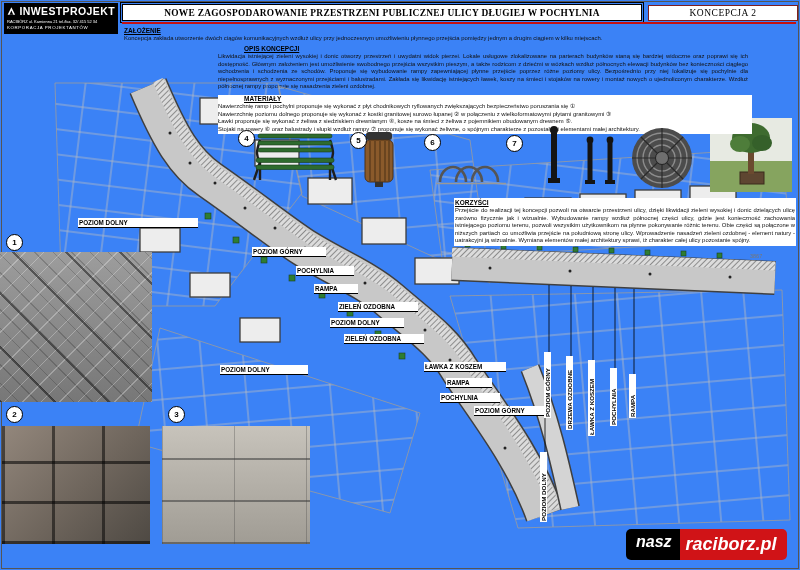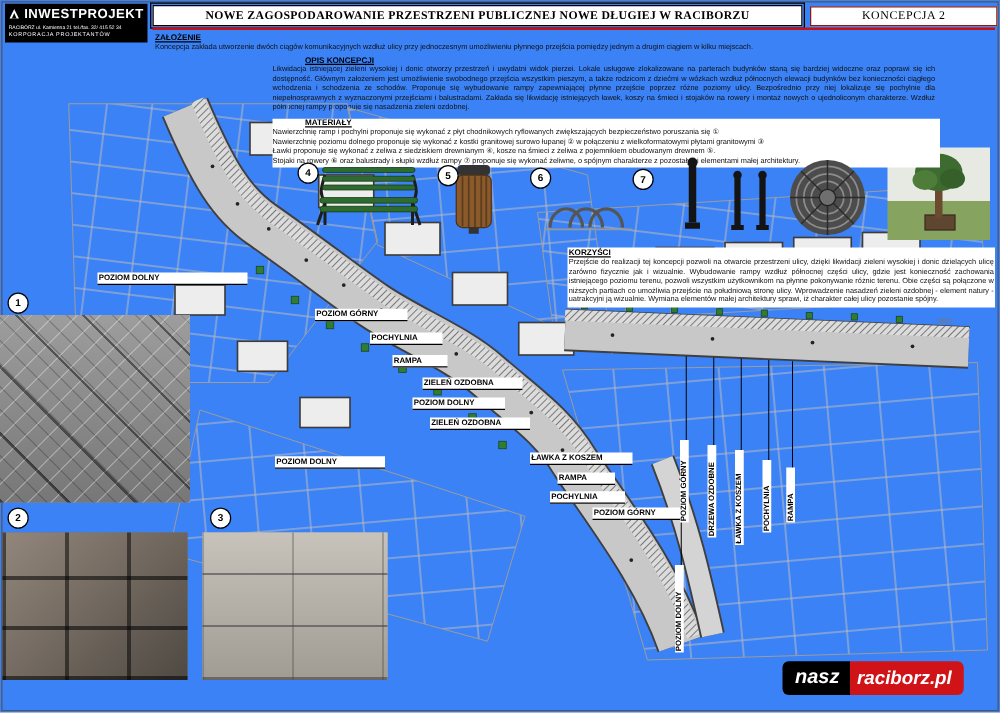--- a/index.html
+++ b/index.html
@@ -50,21 +50,21 @@
       repeating-linear-gradient(0deg, rgba(60,60,60,.55) 0 2px, transparent 2px 42px),
       repeating-linear-gradient(90deg, rgba(60,60,60,.3) 0 1px, transparent 1px 72px),
       linear-gradient(180deg,#c7c3bb,#a09c94);}
   .photo-tree{background:linear-gradient(180deg,#e7eae2 0 58%, #86a45f 58% 100%);}
 
   .product{position:absolute;z-index:4;}
 
   
   .brand{position:absolute;left:626px;top:529px;display:flex;z-index:8;font-style:italic;font-weight:bold;}
   .brand-black{background:#000;color:#fff;font-size:16px;padding:4px 8px 5px 10px;border-radius:5px 0 0 5px;}
-  .brand-red{background:#d01317;color:#fff;font-size:15px;padding:5px 10px 5px 6px;border-radius:0 5px 5px 0;}
+  .brand-red{background:#d01317;color:#fff;font-size:18px;padding:5px 10px 5px 6px;border-radius:0 5px 5px 0;}
 
   svg text{font-family:"Liberation Sans",sans-serif;}
 </style>
 </head>
 <body>
 
 <div class="board">
   <div class="frame"></div>
 
   <div class="logo-box">
@@ -72,21 +72,21 @@
       <svg width="15" height="14" viewBox="0 0 15 14">
         <polygon points="1,13 13,13 7,1" fill="#fff"></polygon>
         <polygon points="4,13 7,6 10,13" fill="#000"></polygon>
       </svg>
       <span class="logo-name">INWESTPROJEKT</span>
     </div>
     <div class="logo-addr">RACIBÓRZ ul. Kamienna 21 tel./fax. 32/ 415 52 34</div>
     <div class="logo-sub">KORPORACJA PROJEKTANTÓW</div>
   </div>
 
-  <div class="title-box">NOWE ZAGOSPODAROWANIE PRZESTRZENI PUBLICZNEJ NOWE DŁUGIEJ W RACIBORZU</div>
+  <div class="title-box">NOWE ZAGOSPODAROWANIE PRZESTRZENI PUBLICZNEJ ULICY DŁUGIEJ W POCHYLNIA</div>
   <div class="red-line"></div>
   <div class="concept-box">KONCEPCJA 2</div>
 
   <div class="sec" style="left:124px;top:27px;width:650px">
     <div class="sec-h">ZAŁOŻENIE</div>
     <div class="sec-t">Koncepcja zakłada utworzenie dwóch ciągów komunikacyjnych wzdłuż ulicy przy jednoczesnym umożliwieniu płynnego przejścia pomiędzy jednym a drugim ciągiem w kilku miejscach.</div>
   </div>
 
   <div class="sec" style="left:218px;top:45px;width:530px">
     <div class="sec-h" style="padding-left:26px">OPIS KONCEPCJI</div>

